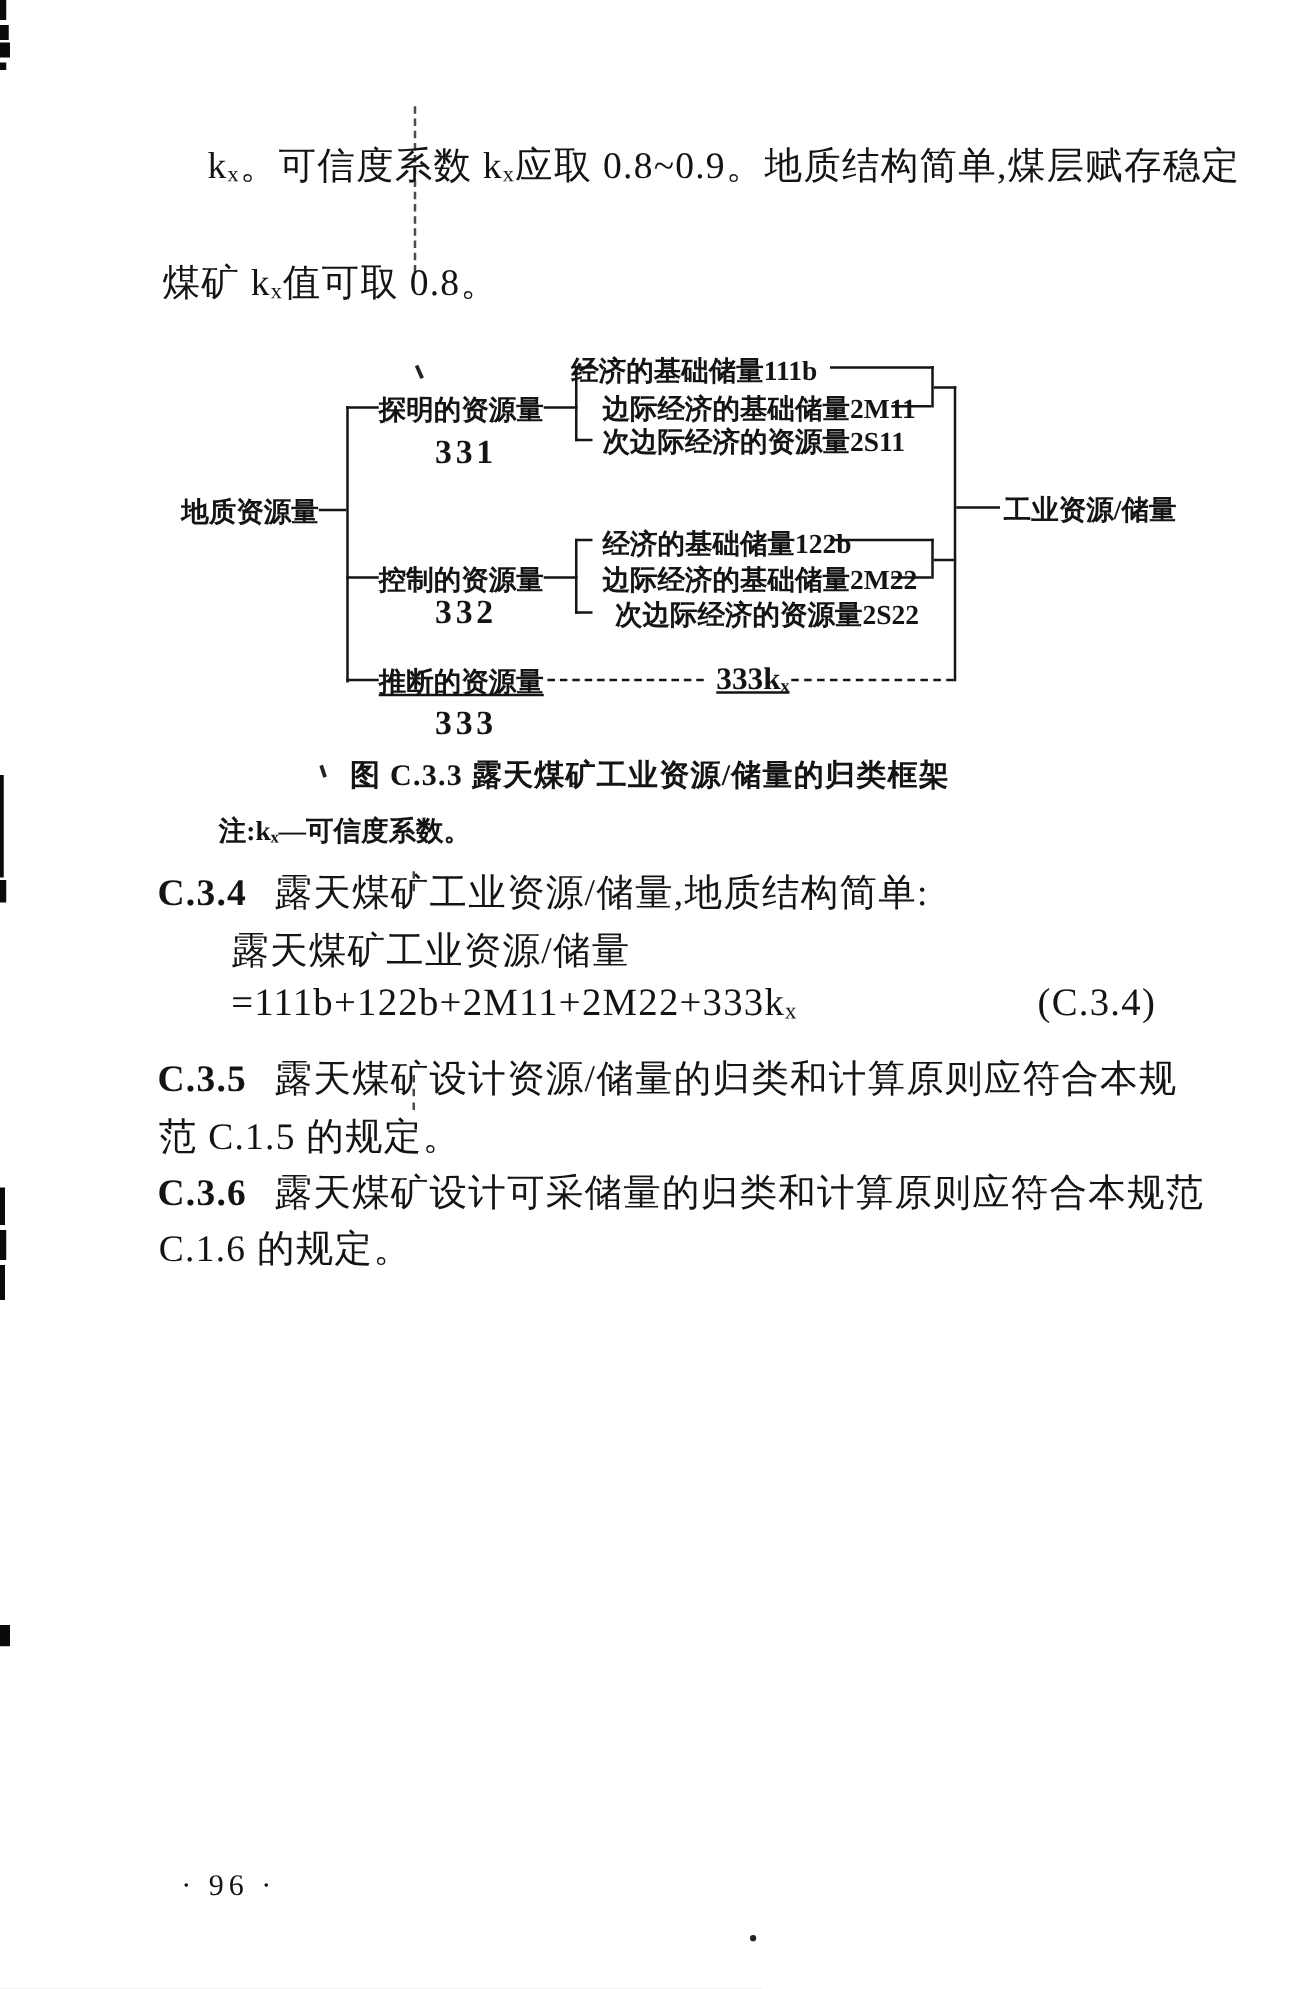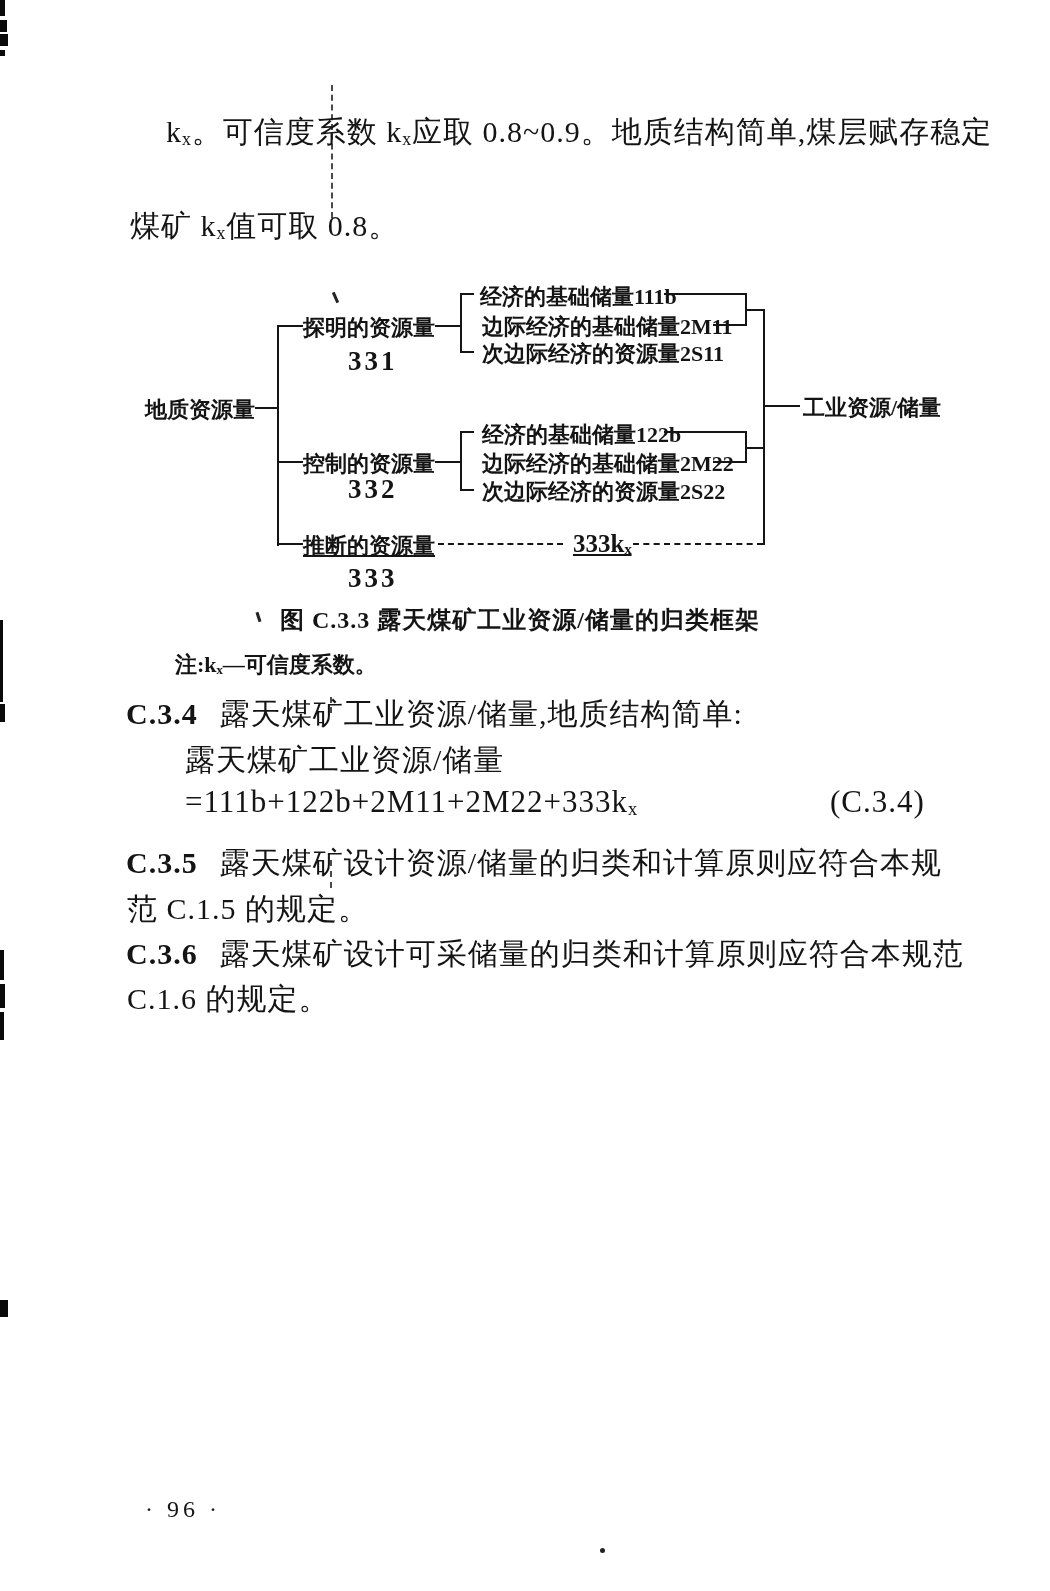--- a/index.html
+++ b/index.html
@@ -68,37 +68,37 @@
   <div class="txt fig-label" style="left:303px;top:449px;">控制的资源量</div>
   <div class="txt fig-code" style="left:348px;top:474px;">332</div>
   <div class="txt fig-label" style="left:303px;top:531px;text-decoration:underline;">推断的资源量</div>
   <div class="txt fig-code" style="left:348px;top:563px;">333</div>
 
   <div class="hline" style="left:435px;top:325px;width:27px;"></div>
 
   <div class="vline" style="left:460px;top:293px;height:60px;"></div>
   <div class="hline" style="left:460px;top:293px;width:14px;"></div>
   <div class="hline" style="left:460px;top:351px;width:14px;"></div>
-  <div class="txt fig-label" style="left:480px;top:282px;">经济的基础储量111b</div>
+  <div class="txt fig-label" style="left:457px;top:282px;">经济的基础储量111b</div>
   <div class="txt fig-label" style="left:482px;top:312px;">边际经济的基础储量2M11</div>
   <div class="txt fig-label" style="left:482px;top:339px;">次边际经济的资源量2S11</div>
 
   <div class="hline" style="left:664px;top:293px;width:83px;"></div>
   <div class="vline" style="left:745px;top:293px;height:33px;"></div>
   <div class="hline" style="left:713px;top:324px;width:32px;"></div>
   <div class="hline" style="left:747px;top:309px;width:18px;"></div>
 
   <div class="hline" style="left:435px;top:461px;width:27px;"></div>
 
   <div class="vline" style="left:460px;top:431px;height:60px;"></div>
   <div class="hline" style="left:460px;top:431px;width:14px;"></div>
   <div class="hline" style="left:460px;top:489px;width:14px;"></div>
   <div class="txt fig-label" style="left:482px;top:420px;">经济的基础储量122b</div>
   <div class="txt fig-label" style="left:482px;top:449px;">边际经济的基础储量2M22</div>
-  <div class="txt fig-label" style="left:482px;top:477px;">次边际经济的资源量2S22</div>
+  <div class="txt fig-label" style="left:492px;top:477px;">次边际经济的资源量2S22</div>
 
   <div class="hline" style="left:664px;top:431px;width:83px;"></div>
   <div class="vline" style="left:745px;top:431px;height:32px;"></div>
   <div class="hline" style="left:713px;top:461px;width:32px;"></div>
   <div class="hline" style="left:747px;top:447px;width:18px;"></div>
 
   <div class="dashline" style="left:438px;top:543px;width:125px;"></div>
   <div class="txt fig-link-label" style="left:573px;top:530px;">333kₓ</div>
   <div class="dashline" style="left:633px;top:543px;width:130px;"></div>
 

